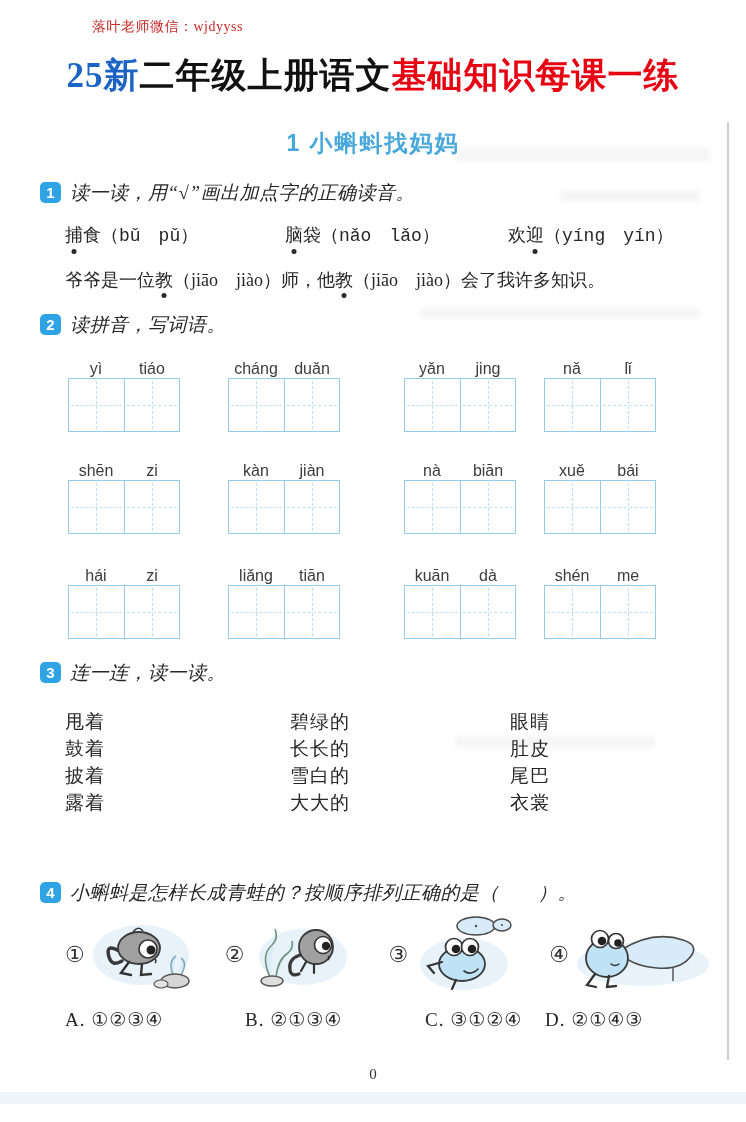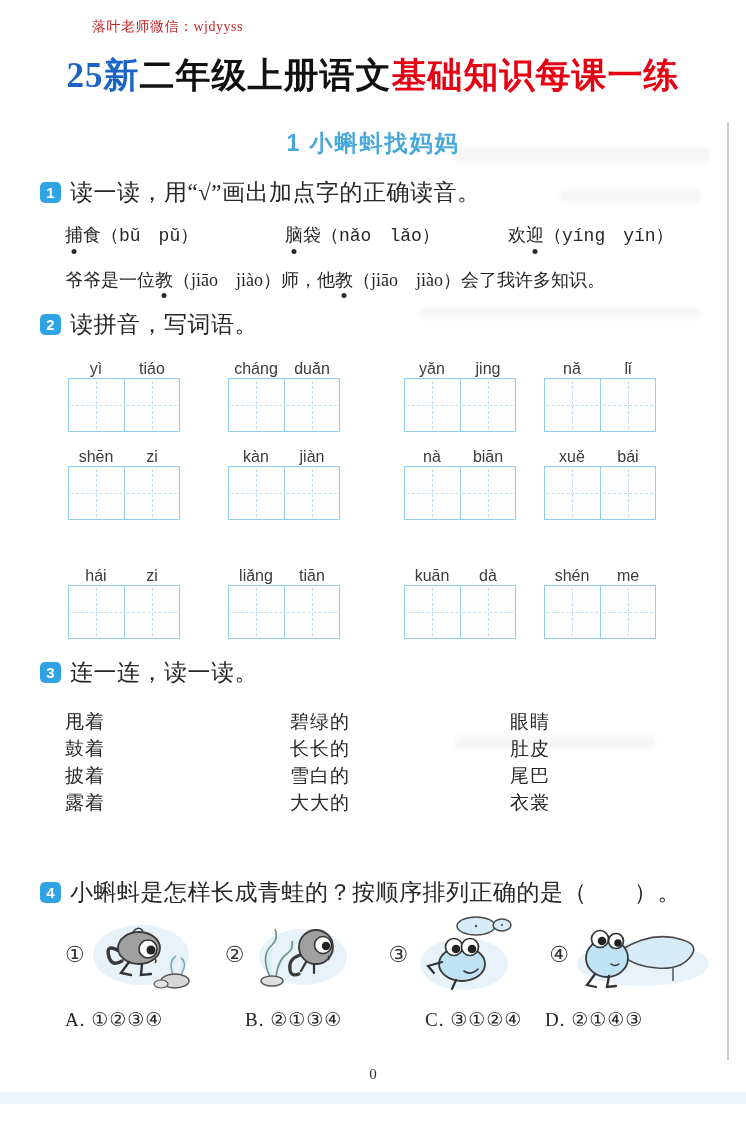--- a/index.html
+++ b/index.html
@@ -18,36 +18,36 @@
                 font-family:"Liberation Sans","DejaVu Sans",sans-serif;}
   .edge-line{position:absolute;left:727px;top:122px;width:2px;height:938px;background:#c6c6c6;opacity:.85;}
   .smudge{position:absolute;background:#9aa69e;opacity:.10;filter:blur(2px);border-radius:3px;}
   .bottom-band{position:absolute;left:0;top:1092px;width:100%;height:12px;background:#dce9f1;opacity:.45;}
 
   section{position:absolute;left:40px;right:20px;}
   .q-head{display:flex;align-items:flex-start;gap:9px;}
   .qnum{flex:0 0 auto;display:inline-flex;width:21px;height:21px;margin-top:2px;background:#2fa3e3;
         color:#fff;border-radius:5px;align-items:center;justify-content:center;
         font:bold 15px "Liberation Sans","DejaVu Sans",sans-serif;}
-  .q-prompt{font-size:23px;line-height:25px;letter-spacing:.5px;}
+  .q-prompt{font-size:19px;line-height:25px;letter-spacing:.5px;font-style:italic;}
 
   
   .sec-q1{top:180px;}
   .q1-words{position:relative;height:44px;font-size:18px;}
   .q1-words .w{position:absolute;top:18px;white-space:nowrap;font-family:Liberation Mono, monospace;}
   .w1{left:25px;} .w2{left:245px;} .w3{left:468px;}
   .q1-sentence{position:absolute;top:88px;left:25px;right:0;font-size:18px;white-space:nowrap;}
   .du{position:relative;}
   .du::after{content:"";position:absolute;left:50%;transform:translateX(-50%);bottom:-8px;
              width:5px;height:5px;border-radius:50%;background:#2a2a2a;}
 
   
   .sec-q2{top:312px;}
   .py-row{position:absolute;left:0;display:flex;padding-left:28px;}
-  .pr0{top:42px;} .pr1{top:130px;} .pr2{top:249px;}
+  .pr0{top:42px;} .pr1{top:144px;} .pr2{top:249px;}
   .py-group{width:112px;}
   .gm1{margin-left:48px;} .gm2{margin-left:64px;} .gm3{margin-left:28px;}
   .py-labels{display:flex;height:24px;font:16px "Liberation Sans","DejaVu Sans",sans-serif;color:#3c3c3c;align-items:flex-end;}
   .py-labels span{flex:1;text-align:center;white-space:nowrap;}
   .gridbox{display:flex;width:112px;height:54px;box-sizing:border-box;border:1.5px solid #93cdec;background:#fefeff;}
   .cell{flex:1;position:relative;}
   .cell + .cell{border-left:1.5px solid #93cdec;}
   .cell::before{content:"";position:absolute;left:50%;top:2px;bottom:2px;border-left:1.5px dashed #bfe0f3;}
   .cell::after{content:"";position:absolute;top:50%;left:2px;right:2px;border-top:1.5px dashed #bfe0f3;}
 

